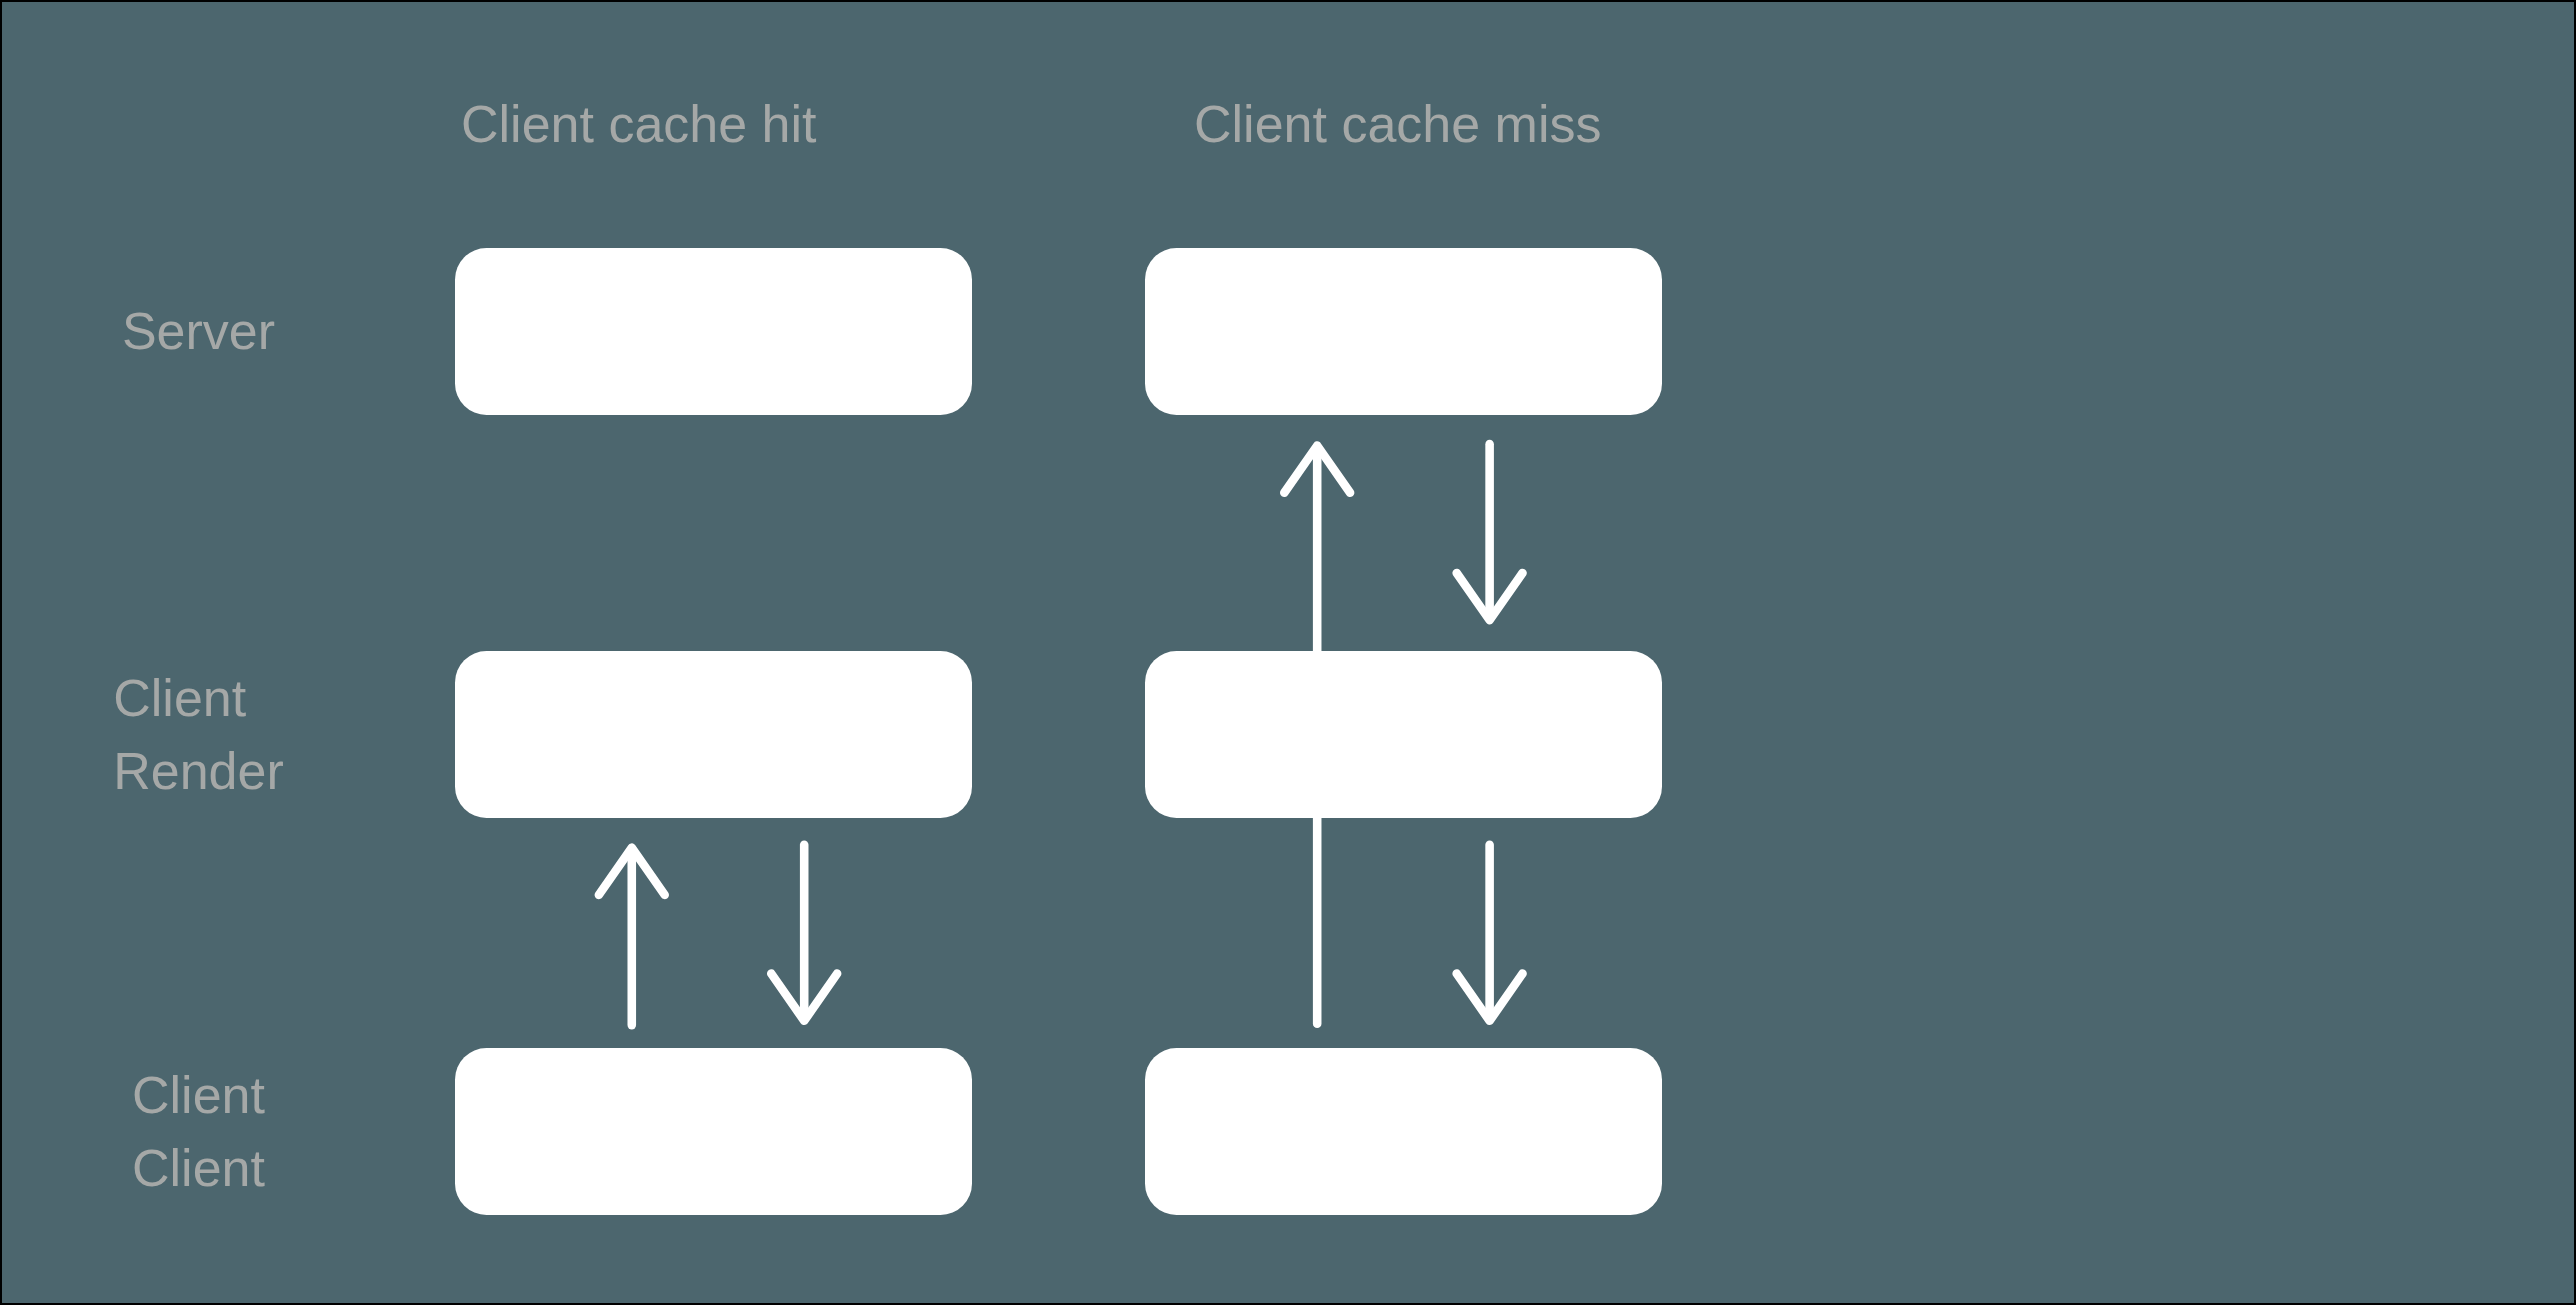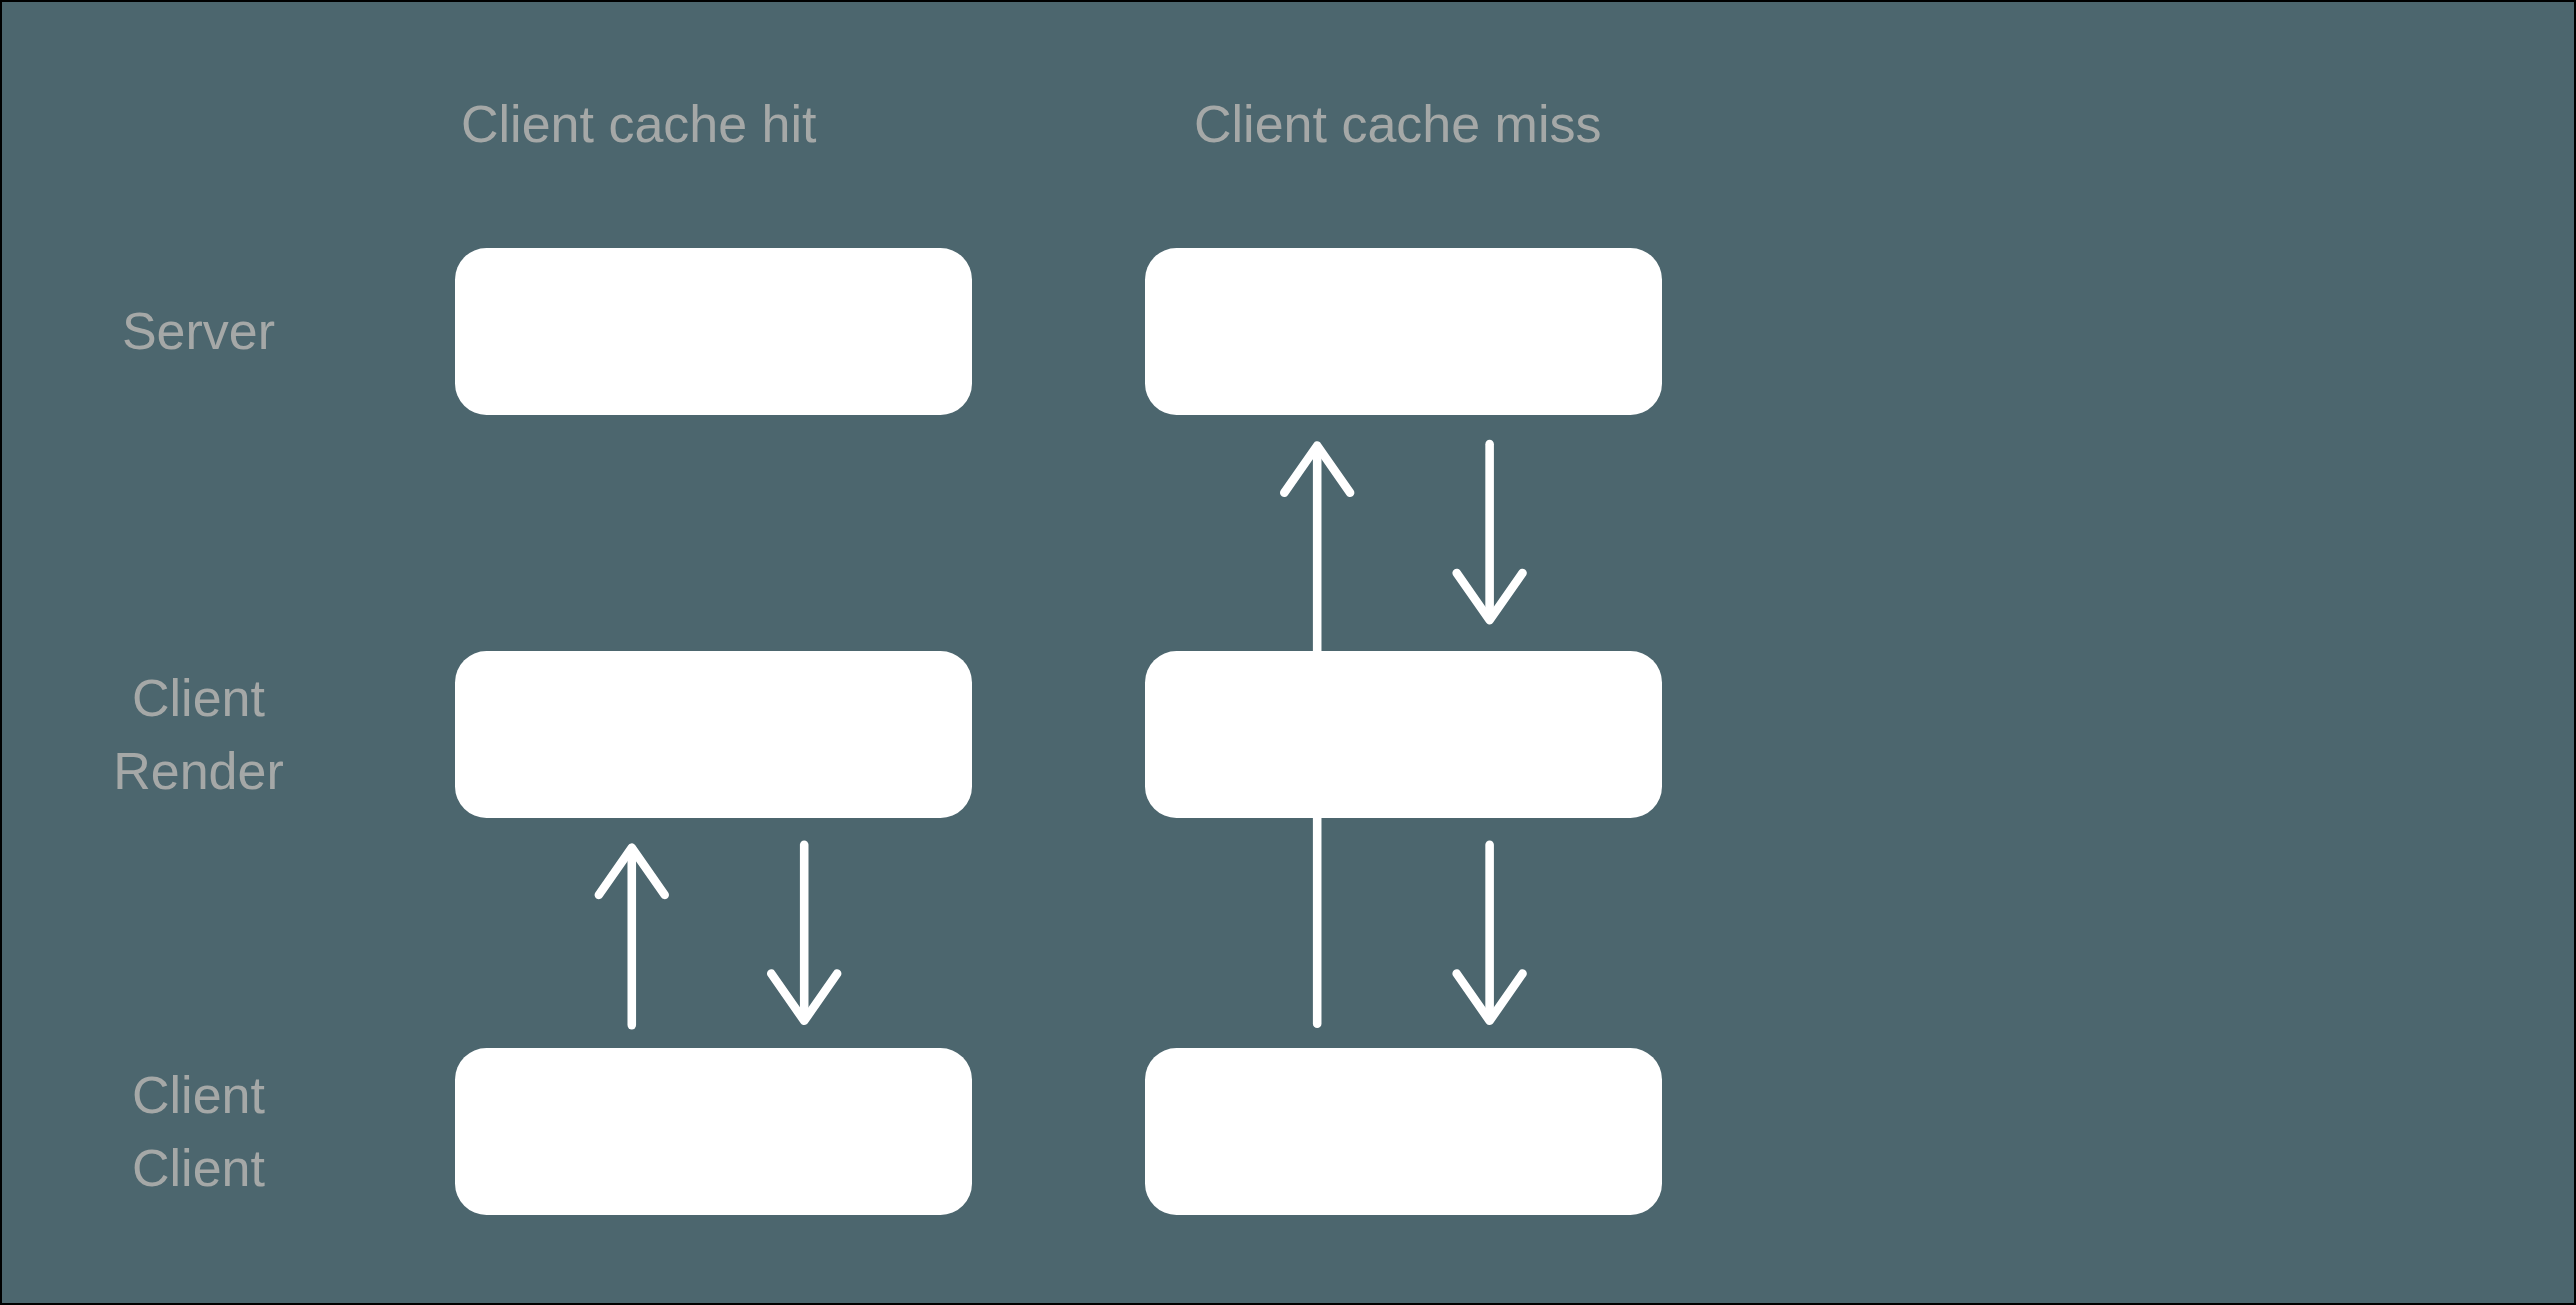--- a/index.html
+++ b/index.html
@@ -47,21 +47,21 @@
   .hdr-hit  { left: 459px; }
   .hdr-miss { left: 1148px; margin-left: 44px; }
   .rowlabel {
     position: absolute;
     left: 50px;
     width: 293px;
     height: 167px;
     display: flex;
     align-items: center;
     justify-content: center;
-    text-align: center;
+    text-align: left;
     font-size: 52px;
     line-height: 73px;
     color: var(--text);
     z-index: 3;
   }
   .rowlabel span { display: block; }
 </style>
 </head>
 <body>
 

